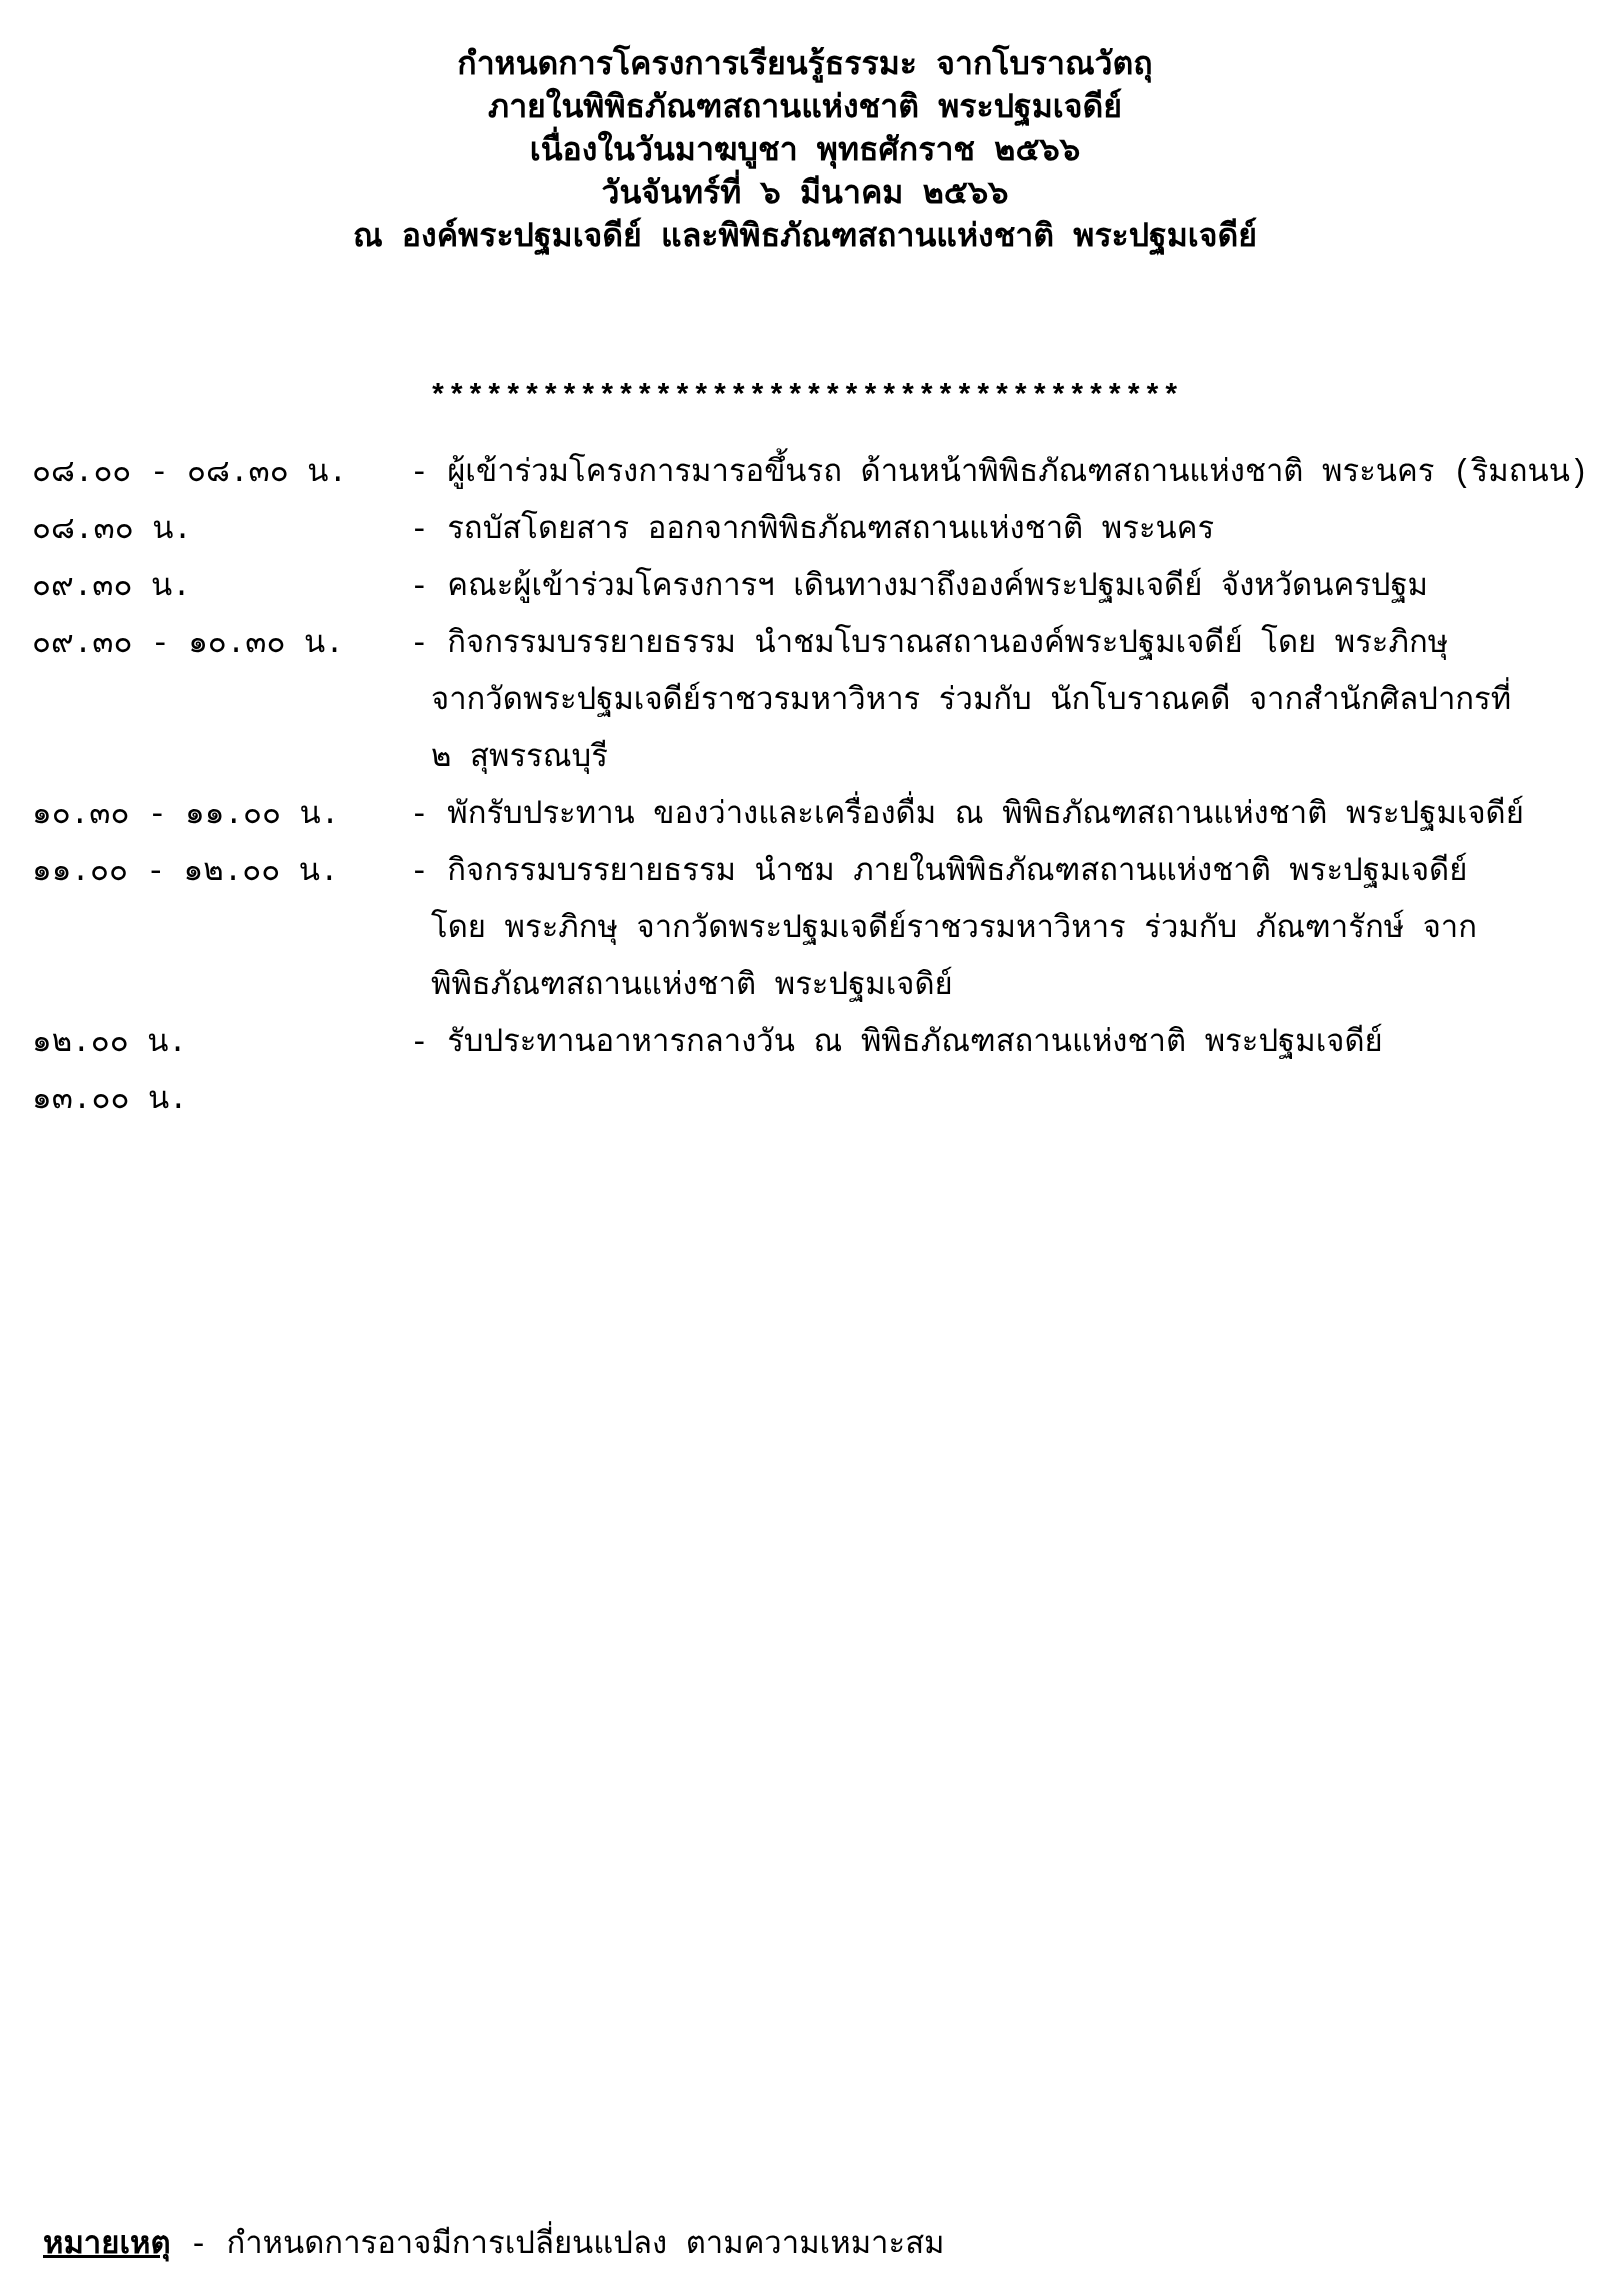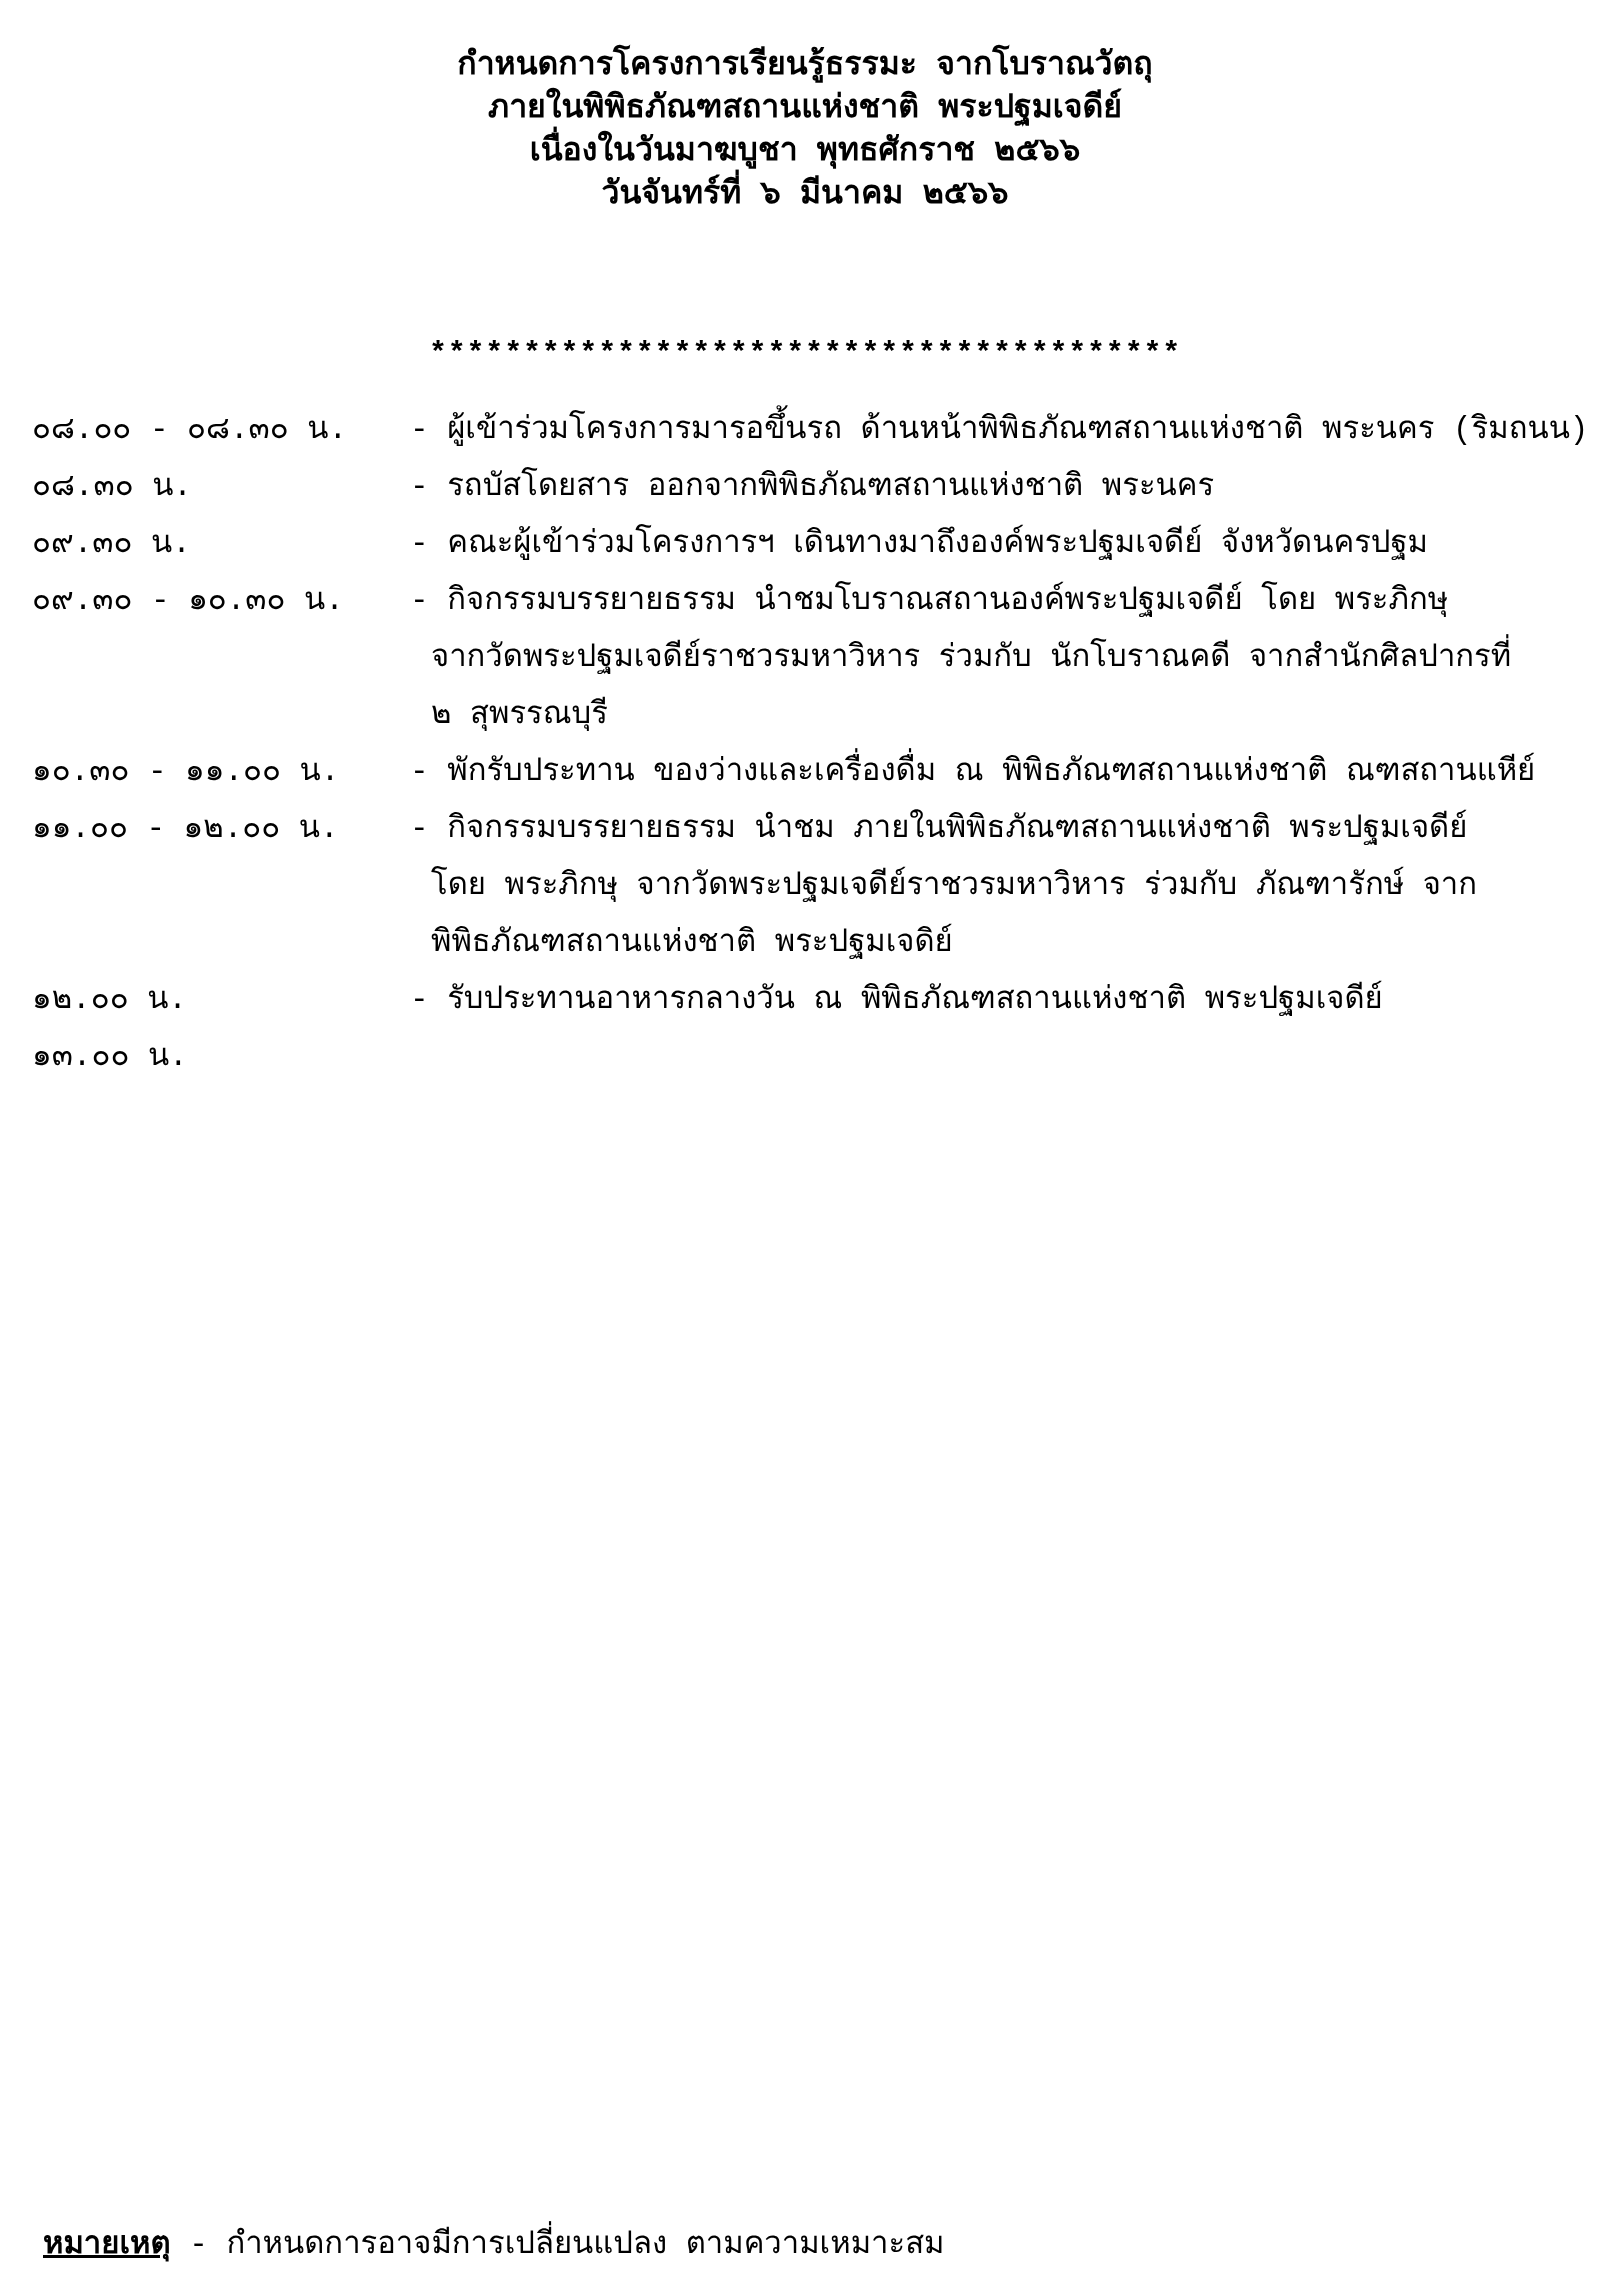--- a/index.html
+++ b/index.html
@@ -68,20 +68,21 @@
 </head>
 <body>
 
 <div class="page">
 
   <div class="header">
     <div>กำหนดการโครงการเรียนรู้ธรรมะ จากโบราณวัตถุ</div>
     <div>ภายในพิพิธภัณฑสถานแห่งชาติ พระปฐมเจดีย์</div>
     <div>เนื่องในวันมาฆบูชา พุทธศักราช ๒๕๖๖</div>
     <div>วันจันทร์ที่ ๖ มีนาคม ๒๕๖๖</div>
+    <div>ณ องค์พระปฐมเจดีย์ และพิพิธภัณฑสถานแห่งชาติ พระปฐมเจดีย์</div>
   </div>
 
   <div class="separator">****************************************</div>
 
   <div class="schedule">
 
     <div class="row">
       <div class="time-cell">๐๘.๐๐ - ๐๘.๓๐ น.</div>
       <div class="desc-cell">
         <div class="desc-line">- ผู้เข้าร่วมโครงการมารอขึ้นรถ ด้านหน้าพิพิธภัณฑสถานแห่งชาติ พระนคร (ริมถนน)</div>
@@ -107,21 +108,21 @@
       <div class="desc-cell">
         <div class="desc-line">- กิจกรรมบรรยายธรรม นำชมโบราณสถานองค์พระปฐมเจดีย์ โดย พระภิกษุ</div>
         <div class="desc-line cont">จากวัดพระปฐมเจดีย์ราชวรมหาวิหาร ร่วมกับ นักโบราณคดี จากสำนักศิลปากรที่</div>
         <div class="desc-line cont">๒ สุพรรณบุรี</div>
       </div>
     </div>
 
     <div class="row">
       <div class="time-cell">๑๐.๓๐ - ๑๑.๐๐ น.</div>
       <div class="desc-cell">
-        <div class="desc-line">- พักรับประทาน ของว่างและเครื่องดื่ม ณ พิพิธภัณฑสถานแห่งชาติ ณฑสถานแหีย์</div>
+        <div class="desc-line">- พักรับประทาน ของว่างและเครื่องดื่ม ณ พิพิธภัณฑสถานแห่งชาติ พระปฐมเจดีย์</div>
       </div>
     </div>
 
     <div class="row">
       <div class="time-cell">๑๑.๐๐ - ๑๒.๐๐ น.</div>
       <div class="desc-cell">
         <div class="desc-line">- กิจกรรมบรรยายธรรม นำชม ภายในพิพิธภัณฑสถานแห่งชาติ พระปฐมเจดีย์</div>
         <div class="desc-line cont">โดย พระภิกษุ จากวัดพระปฐมเจดีย์ราชวรมหาวิหาร ร่วมกับ ภัณฑารักษ์ จาก</div>
         <div class="desc-line cont">พิพิธภัณฑสถานแห่งชาติ พระปฐมเจดิย์</div>
       </div>

